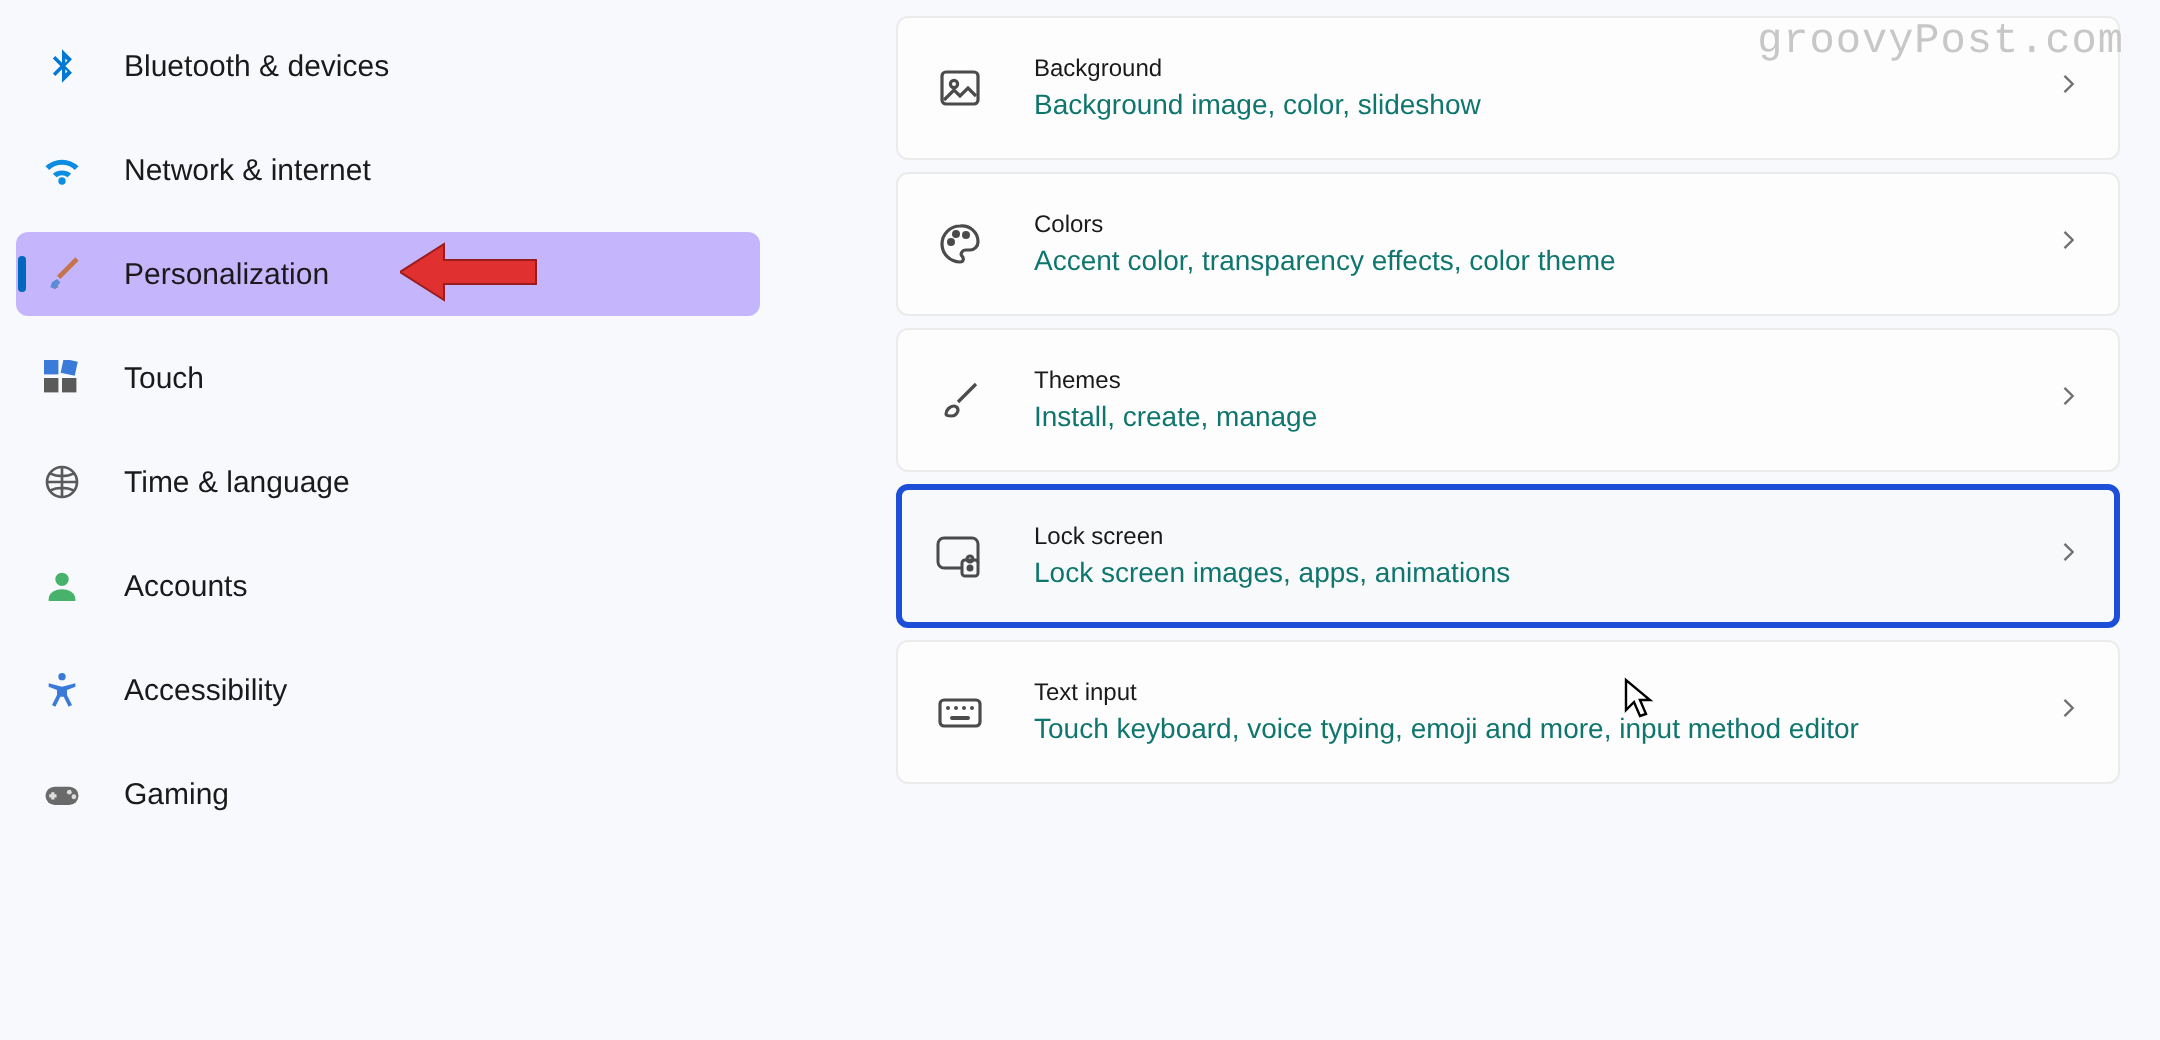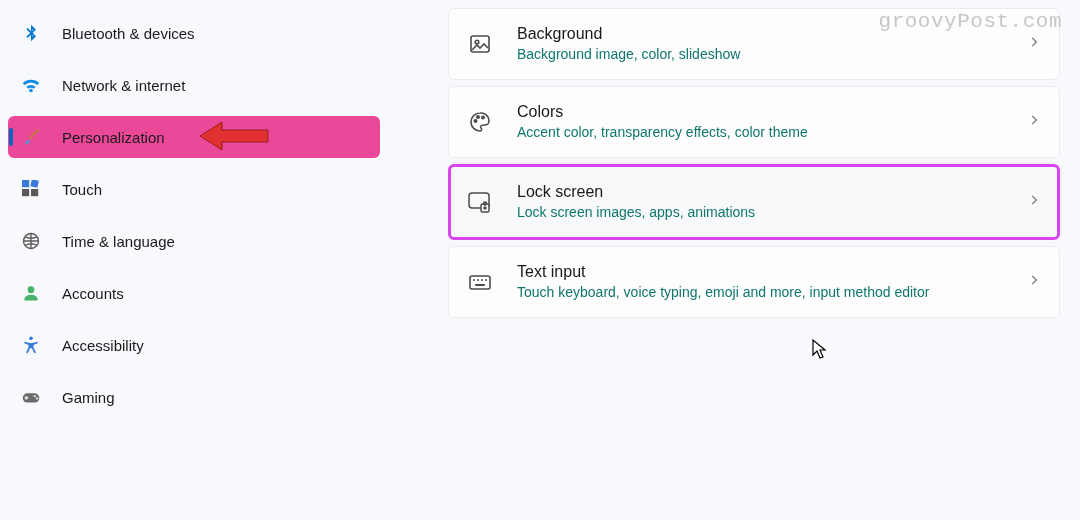--- a/index.html
+++ b/index.html
@@ -20,21 +20,21 @@
       display: flex;
       align-items: center;
       height: 42px;
       padding: 0 10px 0 12px;
       border-radius: 6px;
       cursor: pointer;
       margin: 4px 0 10px 0;
       position: relative;
     }
     .sidebar-item.active {
-      background: #ec4899;
+      background: #c4b5fd;
     }
     .sidebar-item.active::before {
       content: '';
       position: absolute;
       left: 1px;
       top: 50%;
       transform: translateY(-50%);
       width: 3.5px;
       height: 18px;
       background: #0067c0;
@@ -66,39 +66,39 @@
       background: #fdfdfd;
       border: 1px solid #ebebeb;
       border-radius: 6px;
       padding: 13px 18px 13px 18px;
       display: flex;
       align-items: center;
       cursor: pointer;
       min-height: 72px;
     }
     .card.highlighted {
-      border: 3px solid #d946ef;
+      border: 3px solid #1d4ed8;
       background: #f7f9fb;
       padding: 16px 16px 16px 16px;
     }
     .card-icon {
       width: 26px; height: 26px;
       margin-right: 24px;
       display: flex; align-items: center; justify-content: center;
       flex-shrink: 0;
       color: #4b4b4b;
     }
     .card-text {
       flex: 1;
       display: flex;
       flex-direction: column;
       gap: 2px;
     }
     .card-title {
-      font-size: 16px;
+      font-size: 12px;
       color: #1a1a1a;
     }
     .card-sub {
       font-size: 14px;
       color: #0f766e;
       line-height: 1.3;
       padding-right: 10px;
     }
     .chevron {
       color: #808080;
@@ -246,20 +246,36 @@
       <span class="card-title">Colors</span>
       <span class="card-sub">Accent color, transparency effects, color theme</span>
     </div>
     <span class="chevron">
       <svg width="14" height="14" viewBox="0 0 24 24" fill="none" stroke="#707070" stroke-width="2">
           <path d="M9 5l7 7-7 7"></path>
         </svg>
     </span>
   </div>
 
+  <div class="card">
+    <span class="card-icon">
+      <svg width="24" height="24" viewBox="0 0 24 24" fill="none" stroke="#4b4b4b" stroke-width="1.6">
+          <path d="M20 4l-9 9M9 15c-2 0-4 2-4 4 0 1 2 1 3 1 2 0 3-2 3-3 0-1-1-2-2-2z"></path>
+        </svg>
+    </span>
+    <div class="card-text">
+      <span class="card-title">Themes</span>
+      <span class="card-sub">Install, create, manage</span>
+    </div>
+    <span class="chevron">
+      <svg width="14" height="14" viewBox="0 0 24 24" fill="none" stroke="#707070" stroke-width="2">
+          <path d="M9 5l7 7-7 7"></path>
+        </svg>
+    </span>
+  </div>
 
   <div class="card highlighted">
     <span class="card-icon">
       <svg width="26" height="26" viewBox="0 0 26 26" fill="none" stroke="#4b4b4b" stroke-width="1.5">
           <rect x="2" y="4" width="20" height="15" rx="3"></rect>
           <rect x="14" y="15" width="8" height="8" rx="1.5" fill="#f7f9fb"></rect>
           <rect x="16.5" y="13" width="3" height="3" rx="1.5"></rect>
           <circle cx="18" cy="19" r="1" fill="#4b4b4b"></circle>
         </svg>
     </span>

